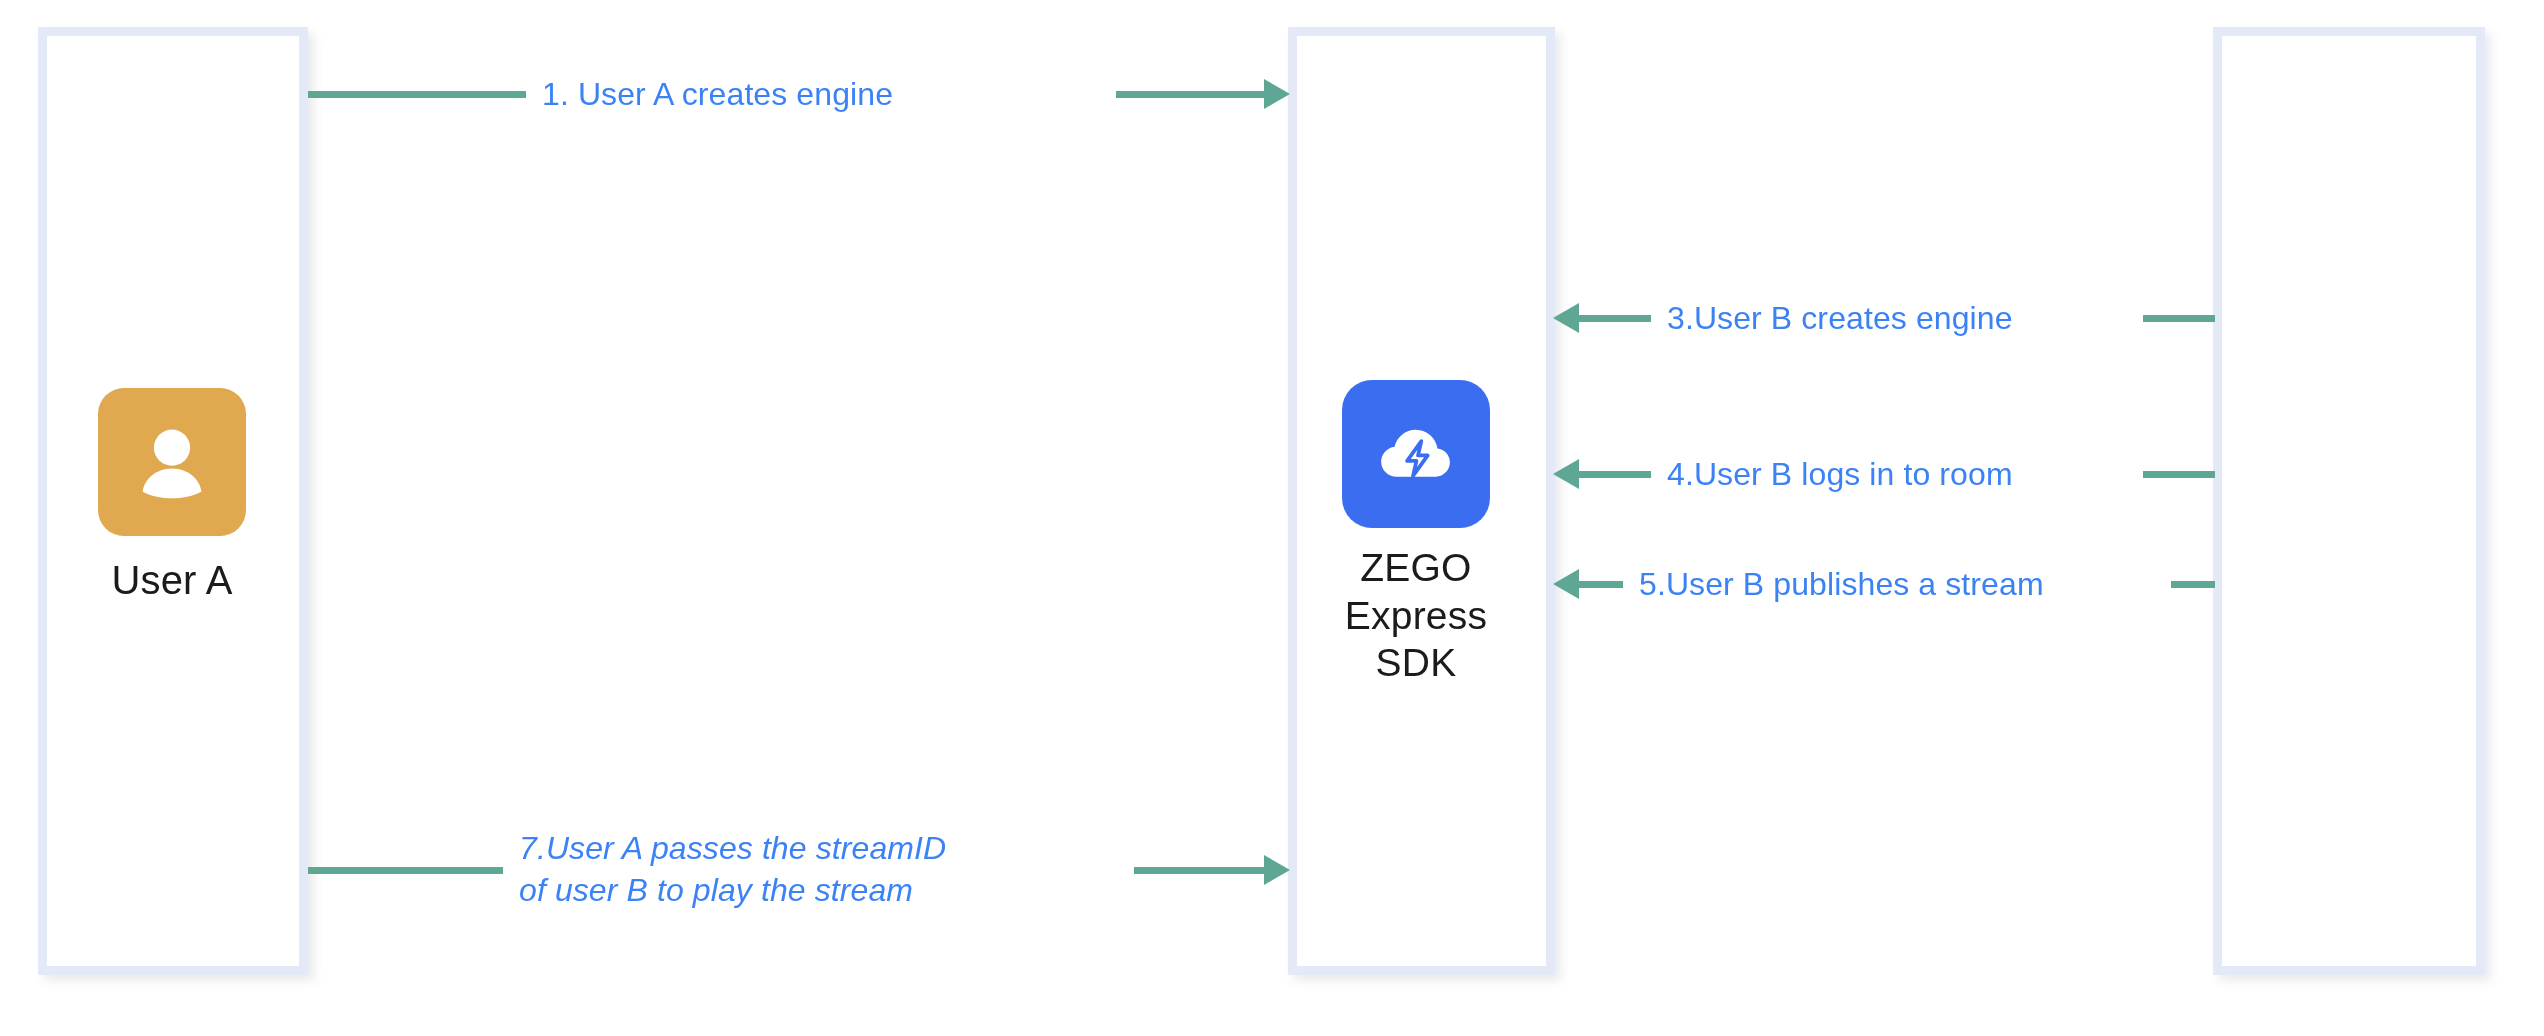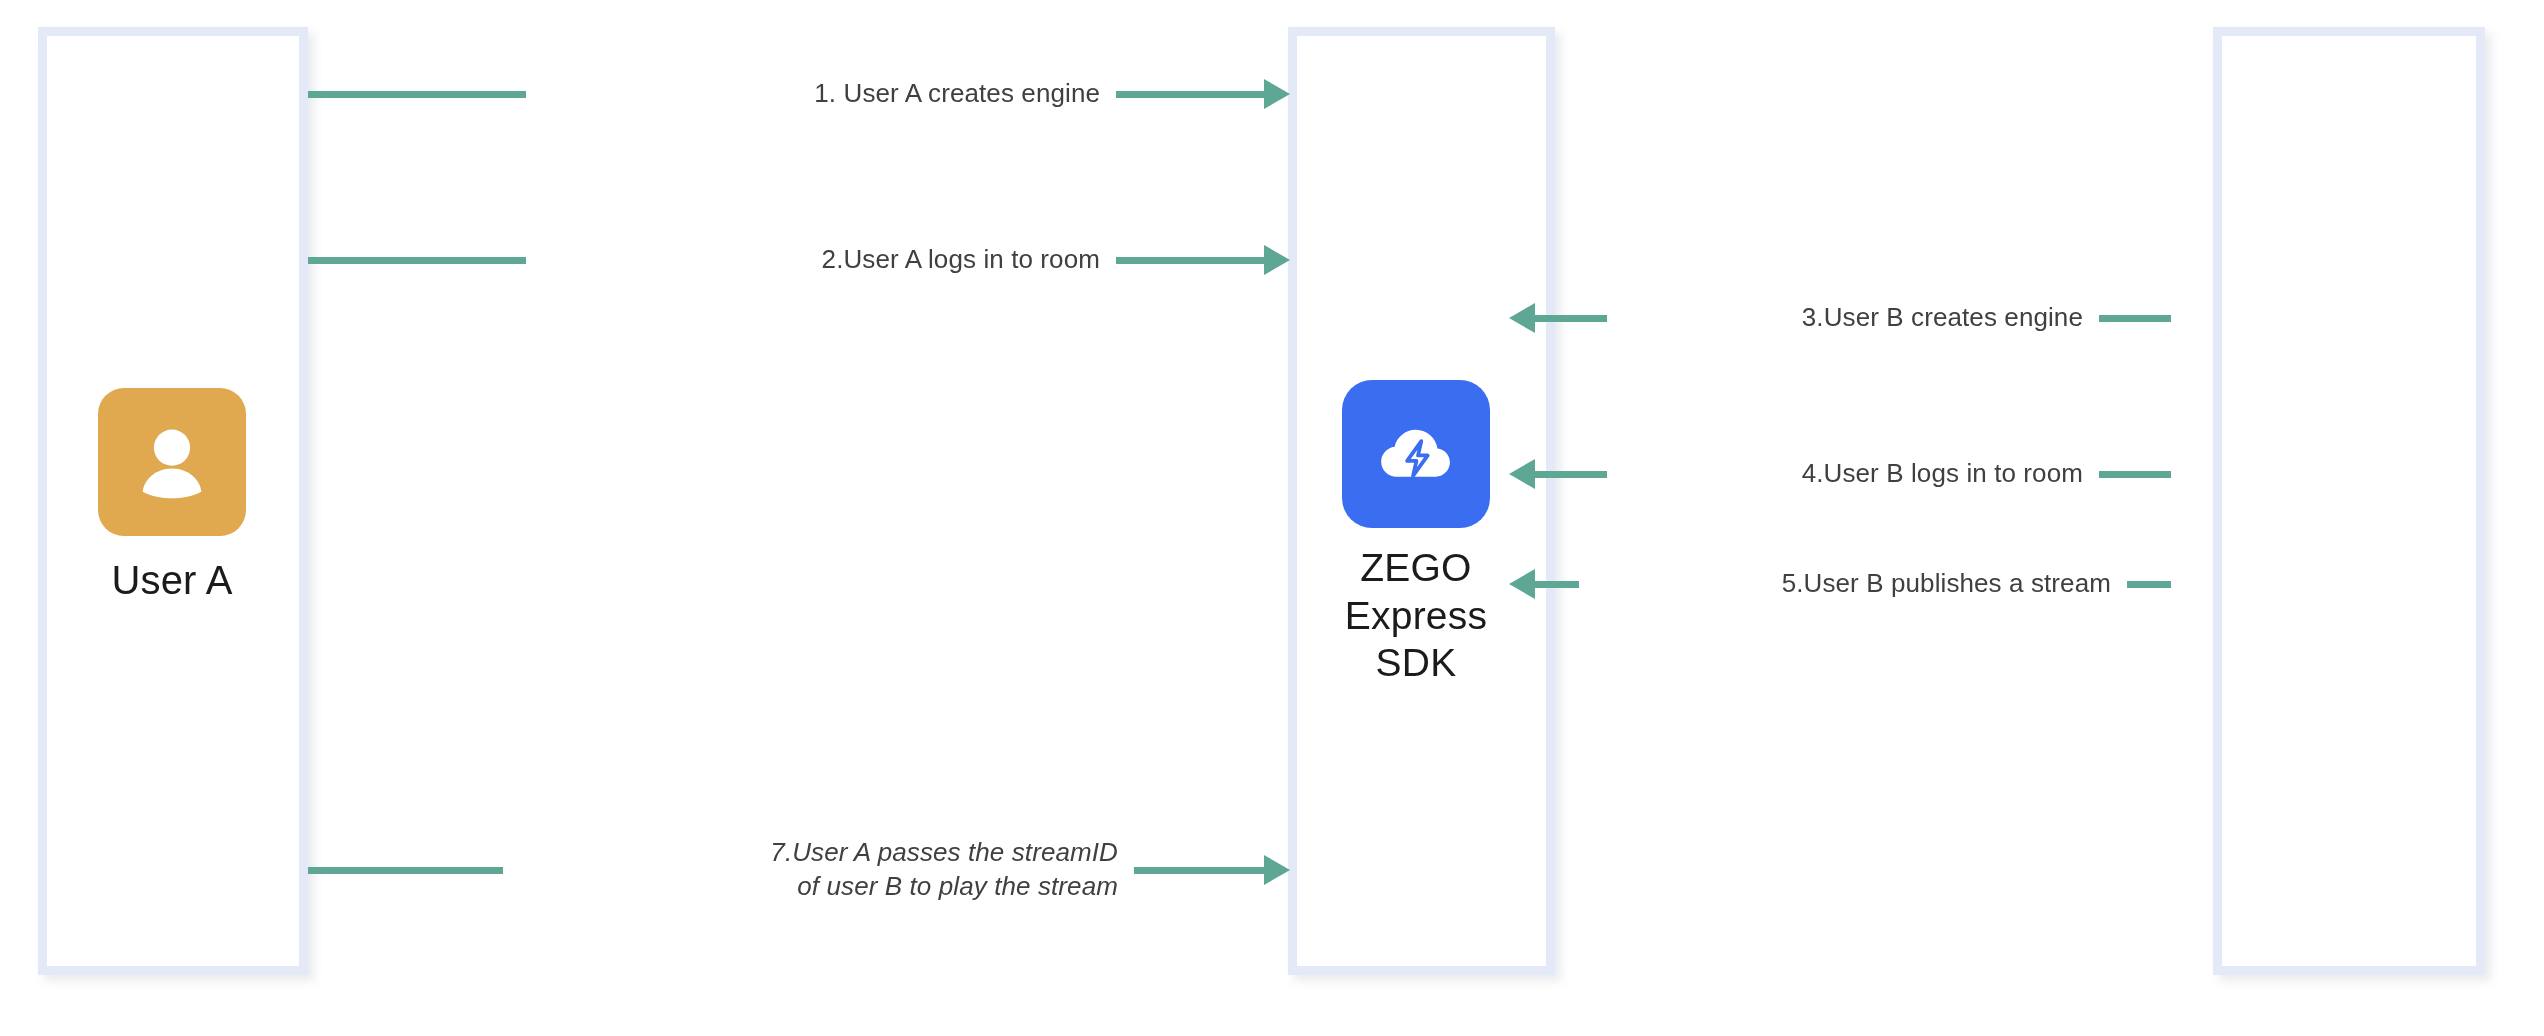--- a/index.html
+++ b/index.html
@@ -74,24 +74,24 @@
     display: flex;
     align-items: center;
     z-index: 4;
   }
   .seg {
     height: 7px;
     background: #5ea795;
     flex: 0 0 auto;
   }
   .flow-label {
-    font-size: 26px;
+    font-size: 32px;
     line-height: 1.28;
-    color: #404040;
-    text-align: right;
+    color: #3b82f6;
+    text-align: left;
     white-space: pre-line;
     flex: 1 1 auto;
     padding: 0 16px;
     letter-spacing: 0.1px;
   }
   .head {
     width: 0; height: 0;
     flex: 0 0 auto;
   }
   .head-right {
@@ -101,21 +101,21 @@
   }
   .head-left {
     border-top: 15px solid transparent;
     border-bottom: 15px solid transparent;
     border-right: 26px solid #5ea795;
   }
 
   
   .flow-a { left: 308px; width: 982px; }
   
-  .flow-b { left: 1509px; width: 662px; }
+  .flow-b { left: 1553px; width: 662px; }
 
   .row1 { top: 72px;  height: 44px; }
   .row2 { top: 238px; height: 44px; }
   .row3 { top: 296px; height: 44px; }
   .row4 { top: 429px; height: 44px; margin-top: 23px; }
   .row5 { top: 562px; height: 44px; }
   .row6 { top: 613px; height: 130px; }
   .row7 { top: 820px; height: 100px; font-style: italic; }
 
   .row6 .flow-label, .row7 .flow-label { line-height: 1.30; }
@@ -152,26 +152,20 @@
   </div>
 
 
   <div class="flow flow-a row1">
     <div class="seg" style="width:218px;"></div>
     <div class="flow-label">1. User A creates engine</div>
     <div class="seg" style="width:148px;"></div>
     <div class="head head-right"></div>
   </div>
 
-  <div class="flow flow-a row2">
-    <div class="seg" style="width:218px;"></div>
-    <div class="flow-label">2.User A logs in to room</div>
-    <div class="seg" style="width:148px;"></div>
-    <div class="head head-right"></div>
-  </div>
 
   <div class="flow flow-b row3">
     <div class="head head-left"></div>
     <div class="seg" style="width:72px;"></div>
     <div class="flow-label">3.User B creates engine</div>
     <div class="seg" style="width:72px;"></div>
   </div>
 
   <div class="flow flow-b row4">
     <div class="head head-left"></div>

